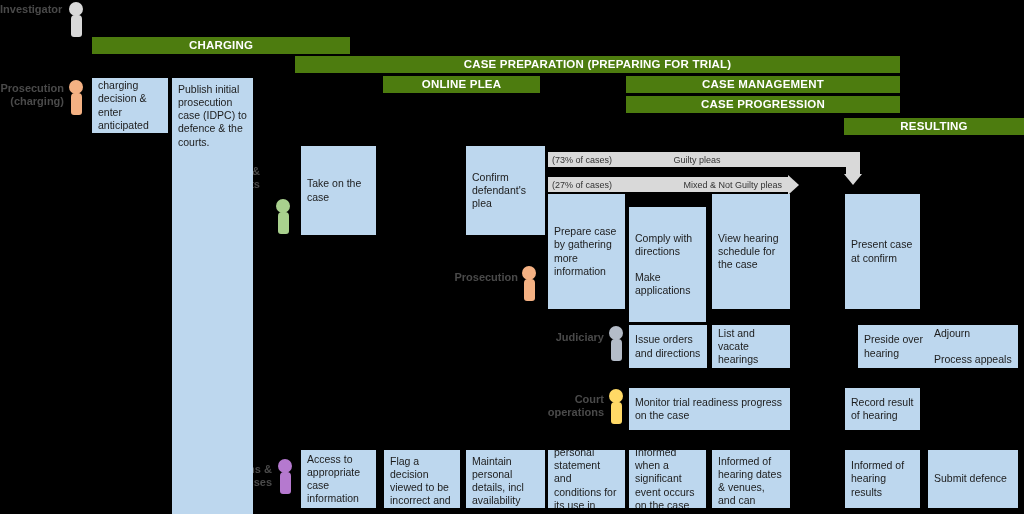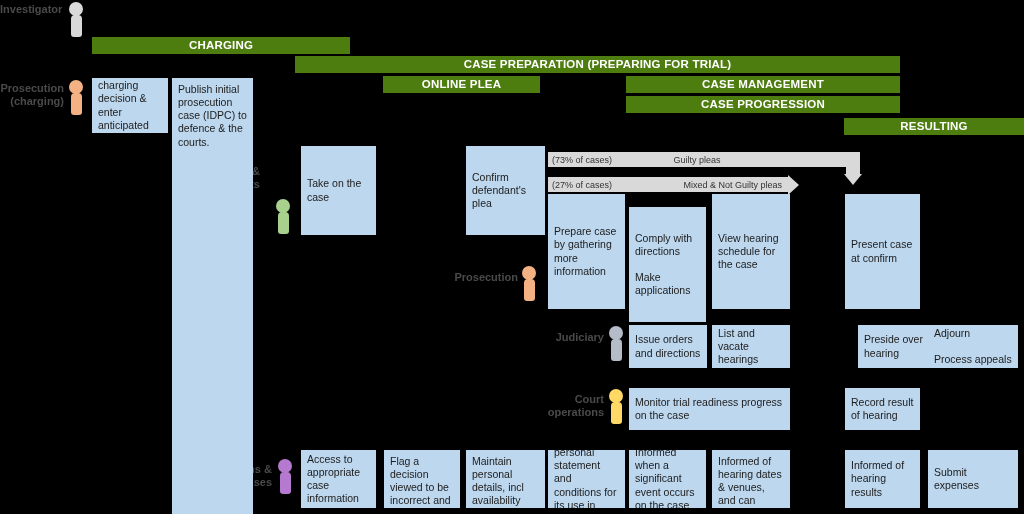--- a/index.html
+++ b/index.html
@@ -184,16 +184,16 @@
   <div class="box vc" style="left:629px;top:450px;width:77px;height:58px;">
     <span class="txt">Informed when a significant event occurs on the case</span>
   </div>
   <div class="box vt" style="left:712px;top:450px;width:78px;height:58px;">
     <span class="txt">Informed of hearing dates &amp; venues, and can confirm attendance.</span>
   </div>
   <div class="box vc" style="left:845px;top:450px;width:75px;height:58px;">
     <span class="txt">Informed of hearing results</span>
   </div>
   <div class="box vc" style="left:928px;top:450px;width:90px;height:58px;">
-    <span class="txt">Submit expenses</span>
+    <span class="txt">Submit defence</span>
   </div>
 
 </div>
 
 </body></html>

